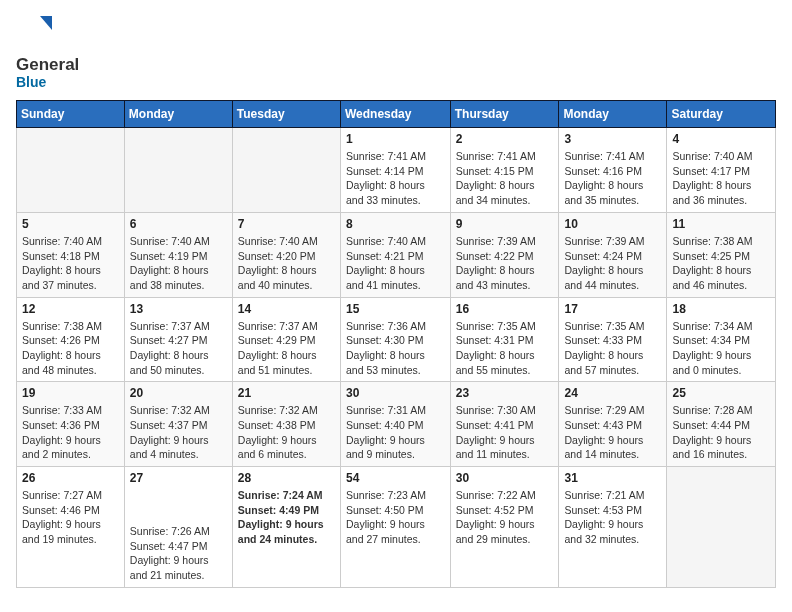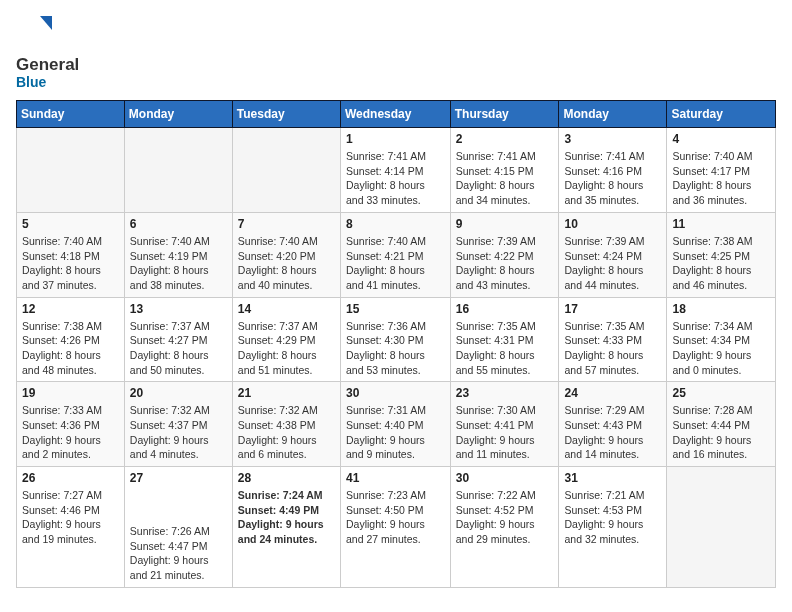--- a/index.html
+++ b/index.html
@@ -281,21 +281,21 @@
 Sunset: 4:47 PM
 Daylight: 9 hours and 21 minutes.</div>
         </td>
         <td>
           <div class="day-number">28</div>
           <div class="day-info" style="white-space: pre-line; font-weight: bold;">Sunrise: 7:24 AM
 Sunset: 4:49 PM
 Daylight: 9 hours and 24 minutes.</div>
         </td>
         <td>
-          <div class="day-number">41</div>
+          <div class="day-number">54</div>
           <div class="day-info" style="white-space: pre-line;">Sunrise: 7:23 AM
 Sunset: 4:50 PM
 Daylight: 9 hours and 27 minutes.</div>
         </td>
         <td>
           <div class="day-number">30</div>
           <div class="day-info" style="white-space: pre-line;">Sunrise: 7:22 AM
 Sunset: 4:52 PM
 Daylight: 9 hours and 29 minutes.</div>
         </td>

